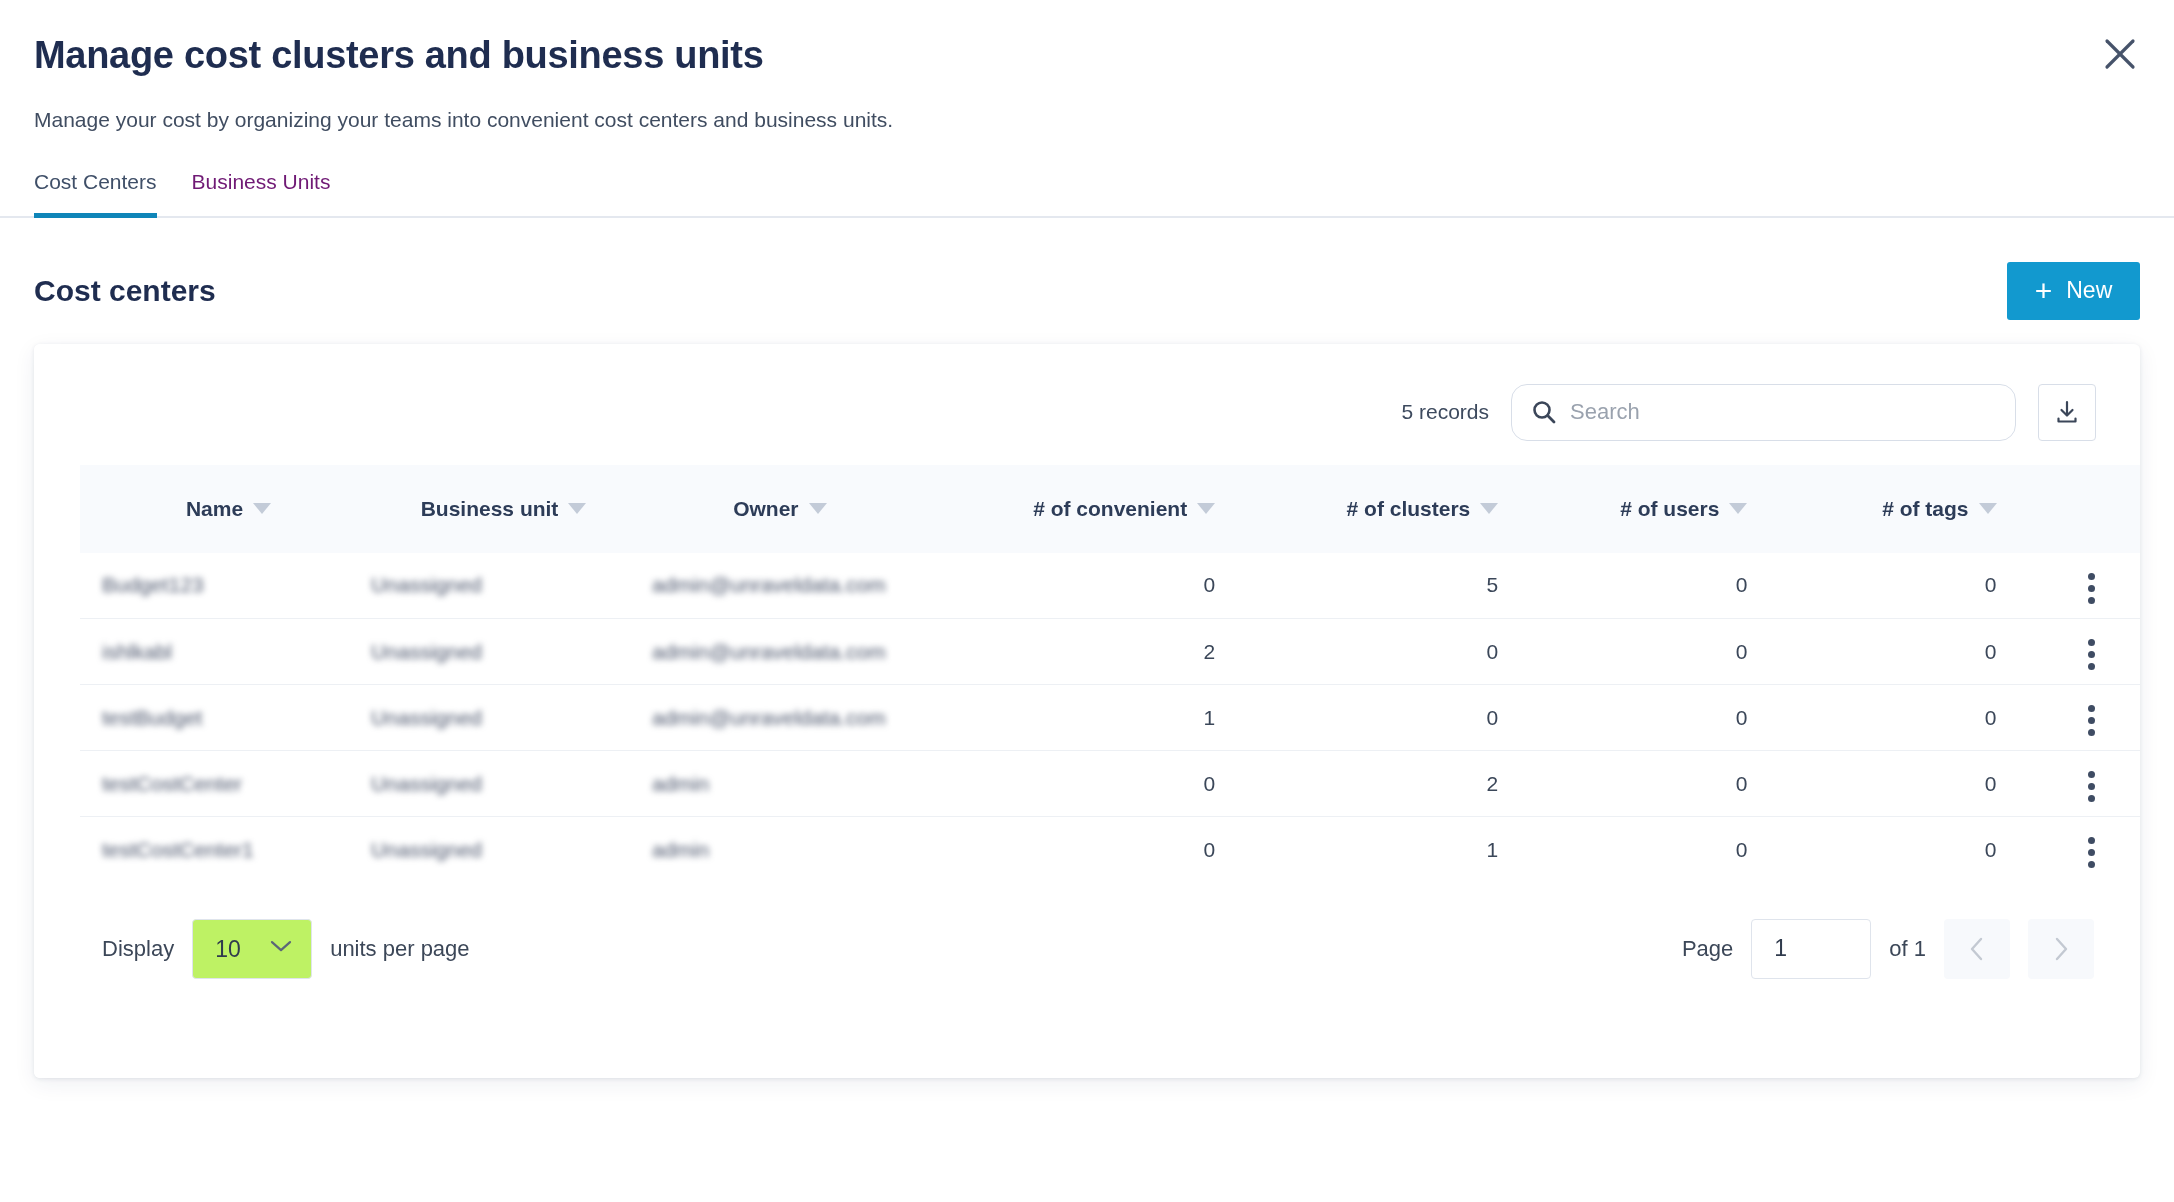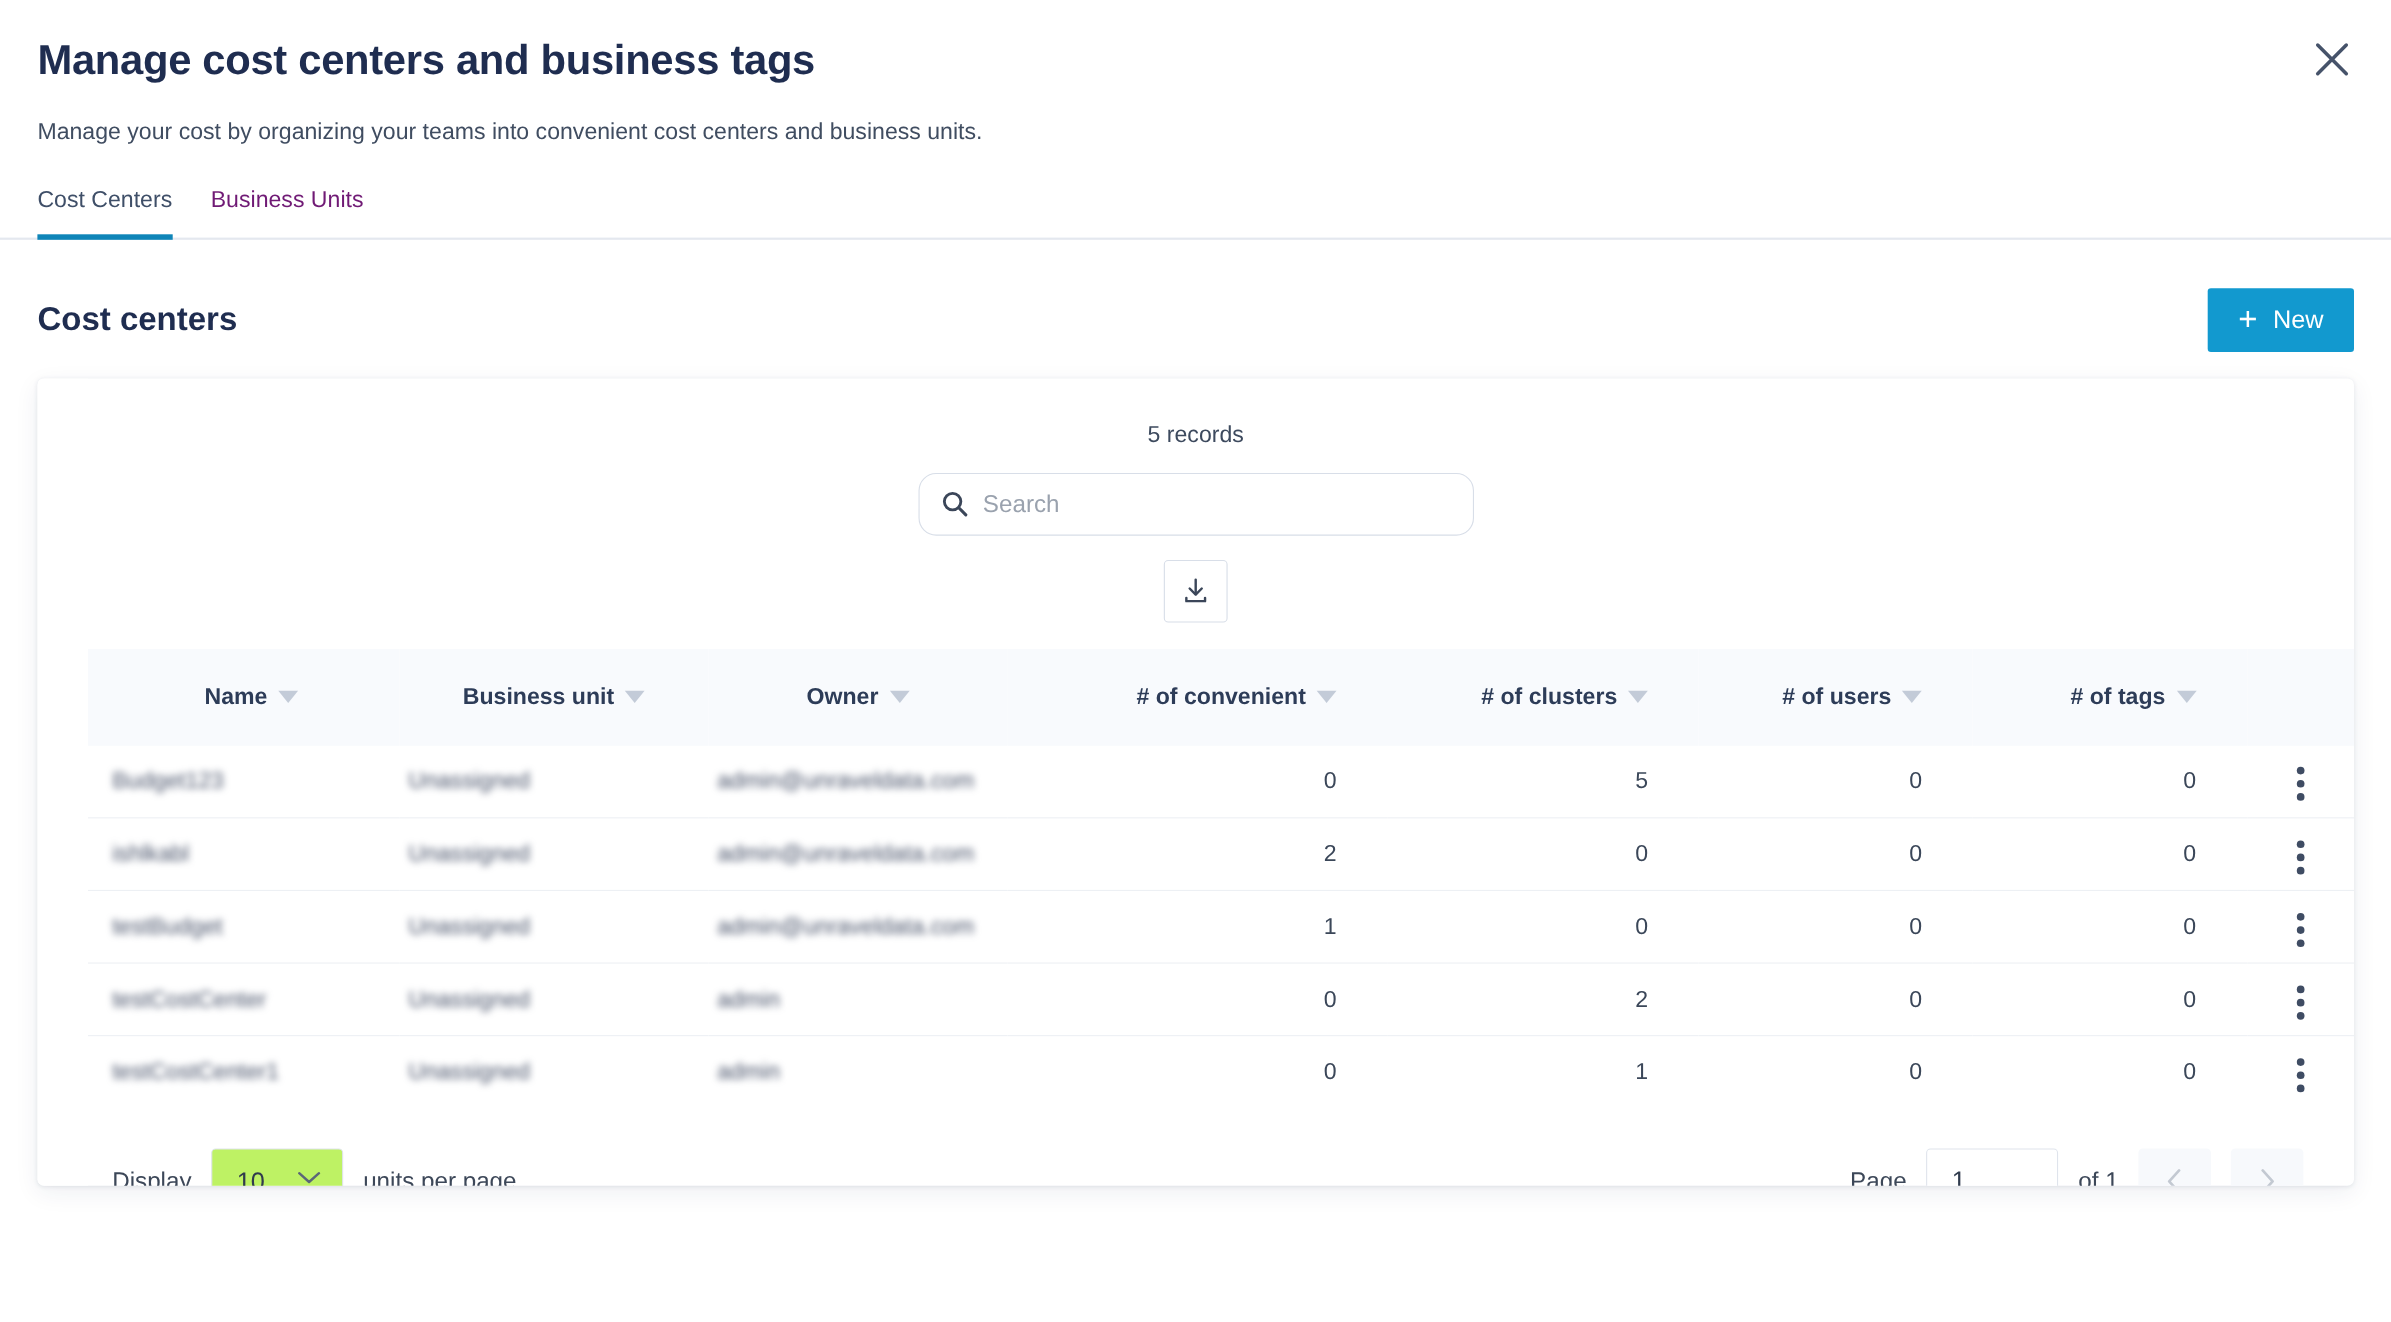--- a/index.html
+++ b/index.html
@@ -118,21 +118,20 @@
     overflow: hidden;
   }
 
   
   .toolbar {
     display: flex;
     align-items: center;
     justify-content: flex-end;
     gap: 22px;
     padding: 40px 44px 24px 44px;
-    flex-direction: column;
   }
   .records-count { font-size: 21px; color: #3d4a5e; white-space: nowrap; }
   .search-wrap {
     position: relative;
     width: 505px;
     height: 57px;
     border: 1px solid #d8dee8;
     border-radius: 16px;
     display: flex;
     align-items: center;
@@ -303,21 +302,21 @@
     justify-content: center;
     cursor: pointer;
   }
 </style>
 </head>
 <body>
 
 <div class="page">
 
   <div class="modal-header">
-    <div class="page-title">Manage cost centers and business tags</div>
+    <div class="page-title">Manage cost clusters and business units</div>
     <div class="page-subtitle">Manage your cost by organizing your teams into convenient cost centers and business units.</div>
   </div>
 
   <button class="close-btn" aria-label="Close">
     <svg width="34" height="34" viewBox="0 0 34 34">
       <line x1="4" y1="4" x2="30" y2="30" stroke="#46536a" stroke-width="3.2" stroke-linecap="round"></line>
       <line x1="30" y1="4" x2="4" y2="30" stroke="#46536a" stroke-width="3.2" stroke-linecap="round"></line>
     </svg>
   </button>
 

